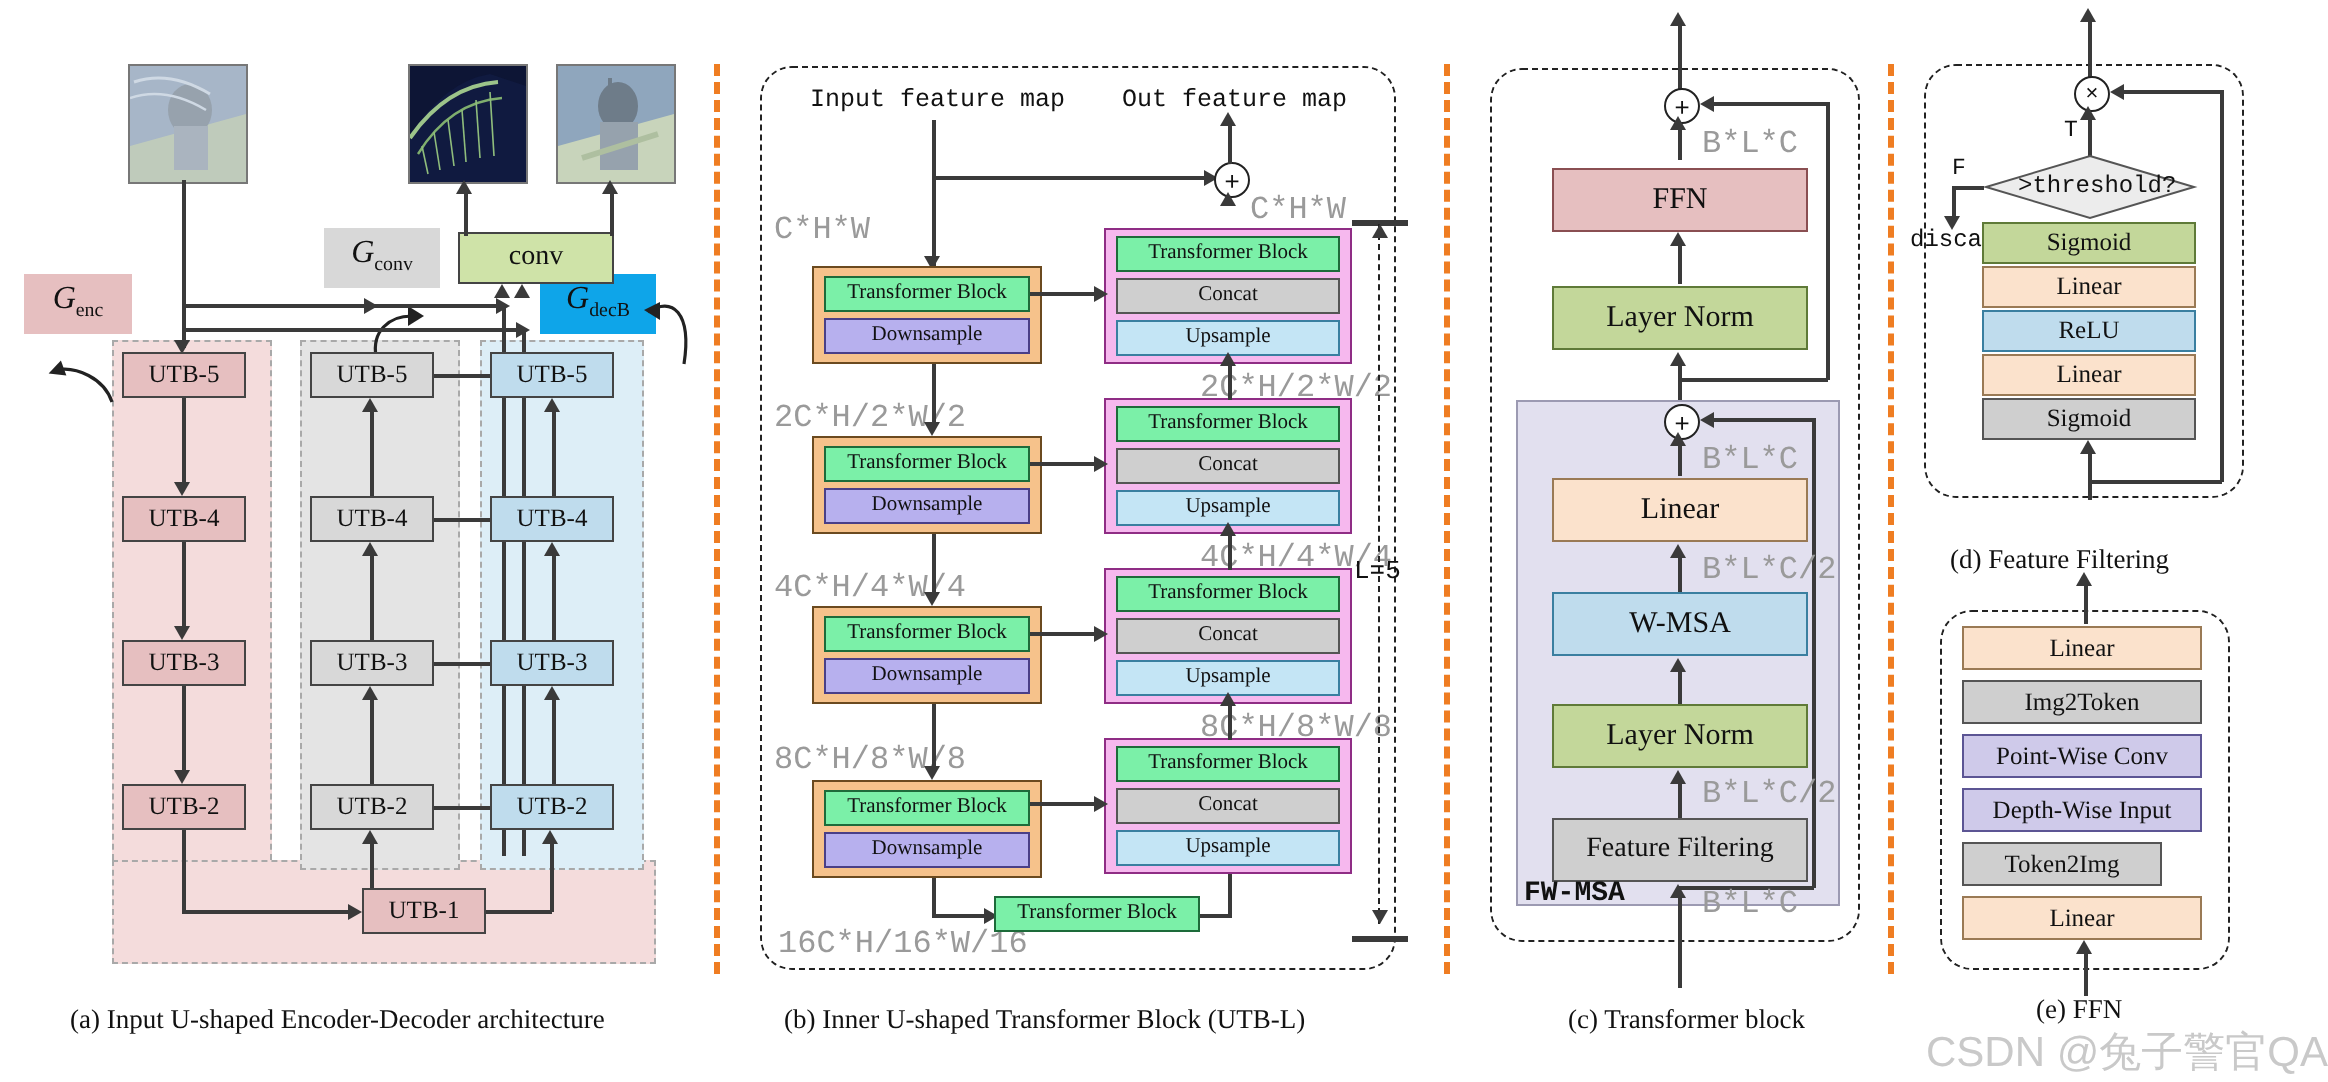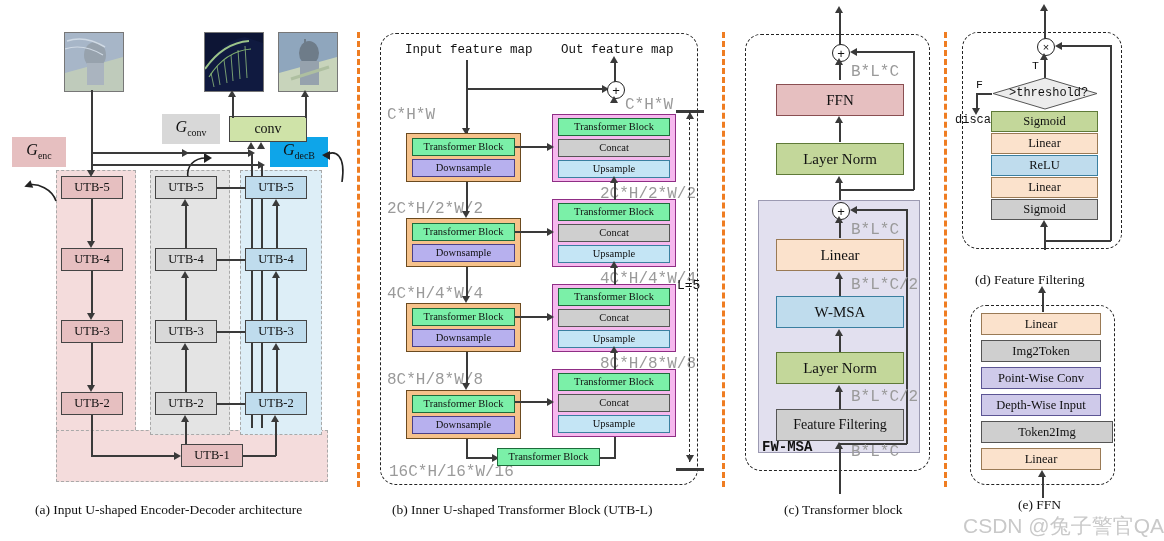--- a/index.html
+++ b/index.html
@@ -543,21 +543,21 @@
       </div>
     <div class="box" style="left:981px;top:340px;width:120px;height:22px;background:#cfcfcf;border:1px solid #555;">
       <span style="font-size:12.5px;">Img2Token</span>
       </div>
     <div class="box" style="left:981px;top:367px;width:120px;height:22px;background:#cfcaea;border:1px solid #5c5594;">
       <span style="font-size:12.5px;">Point-Wise Conv</span>
       </div>
     <div class="box" style="left:981px;top:394px;width:120px;height:22px;background:#cfcaea;border:1px solid #5c5594;">
       <span style="font-size:12.5px;">Depth-Wise Input</span>
       </div>
-    <div class="box" style="left:981px;top:421px;width:132px;height:22px;background:#cfcfcf;border:1px solid #555;">
+    <div class="box" style="left:981px;top:421px;width:100px;height:22px;background:#cfcfcf;border:1px solid #555;">
       <span style="font-size:12.5px;">Token2Img</span>
       </div>
     <div class="box" style="left:981px;top:448px;width:120px;height:22px;background:#fbe2cc;border:1px solid #9a7a55;">
       <span style="font-size:12.5px;">Linear</span>
       </div>
 
     <div class="ln vln" style="left:1042px;top:476px;height:22px;"></div>
     <div class="ar-up" style="left:1038.3px;top:470px;"></div>
 
     <div class="caption" style="left:1018px;top:497px;">(e) FFN</div>

